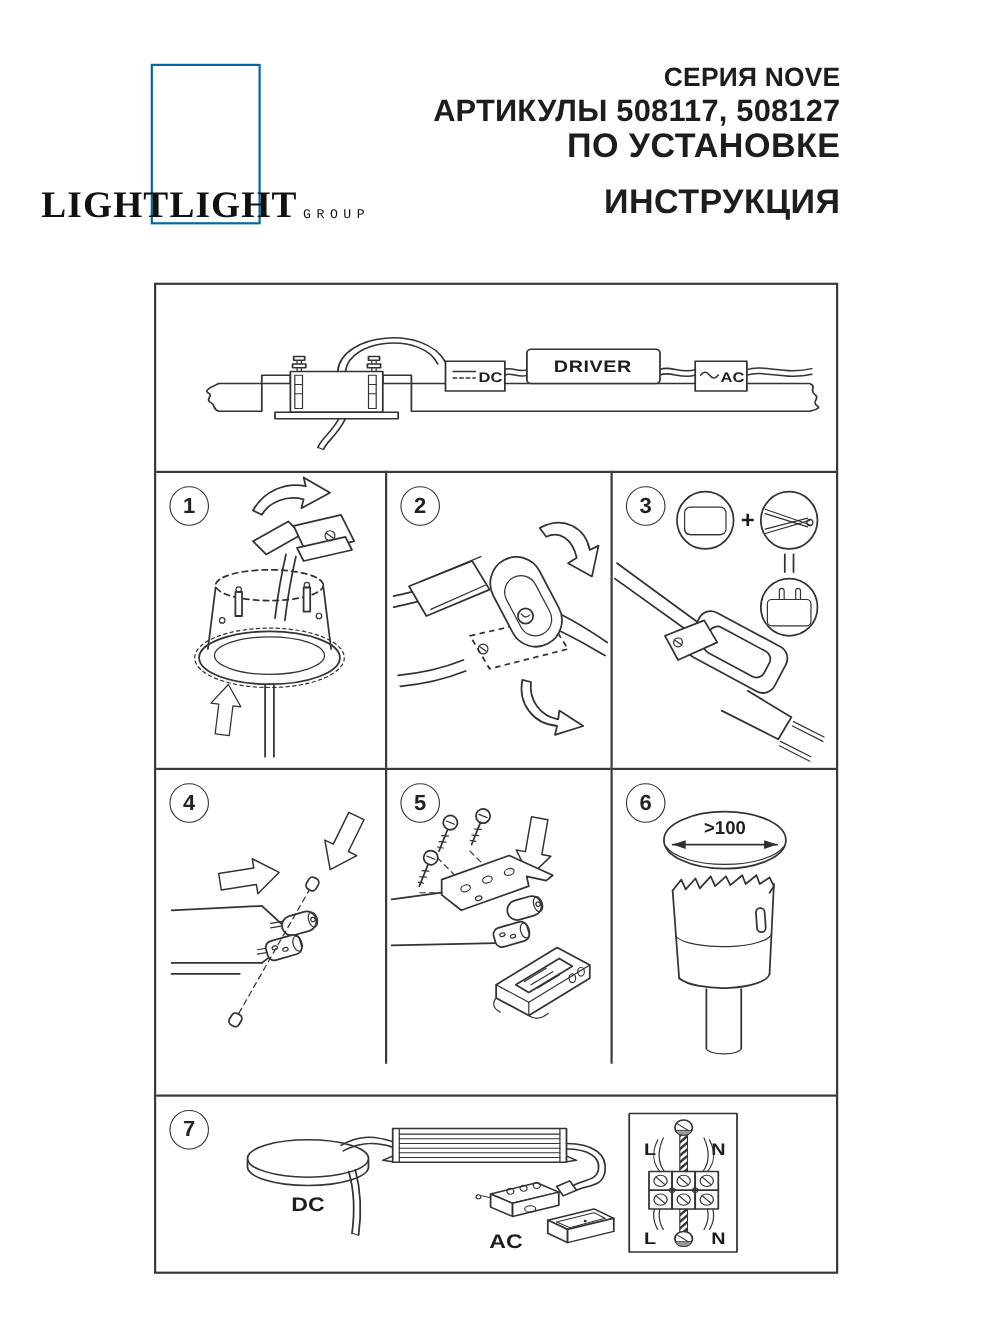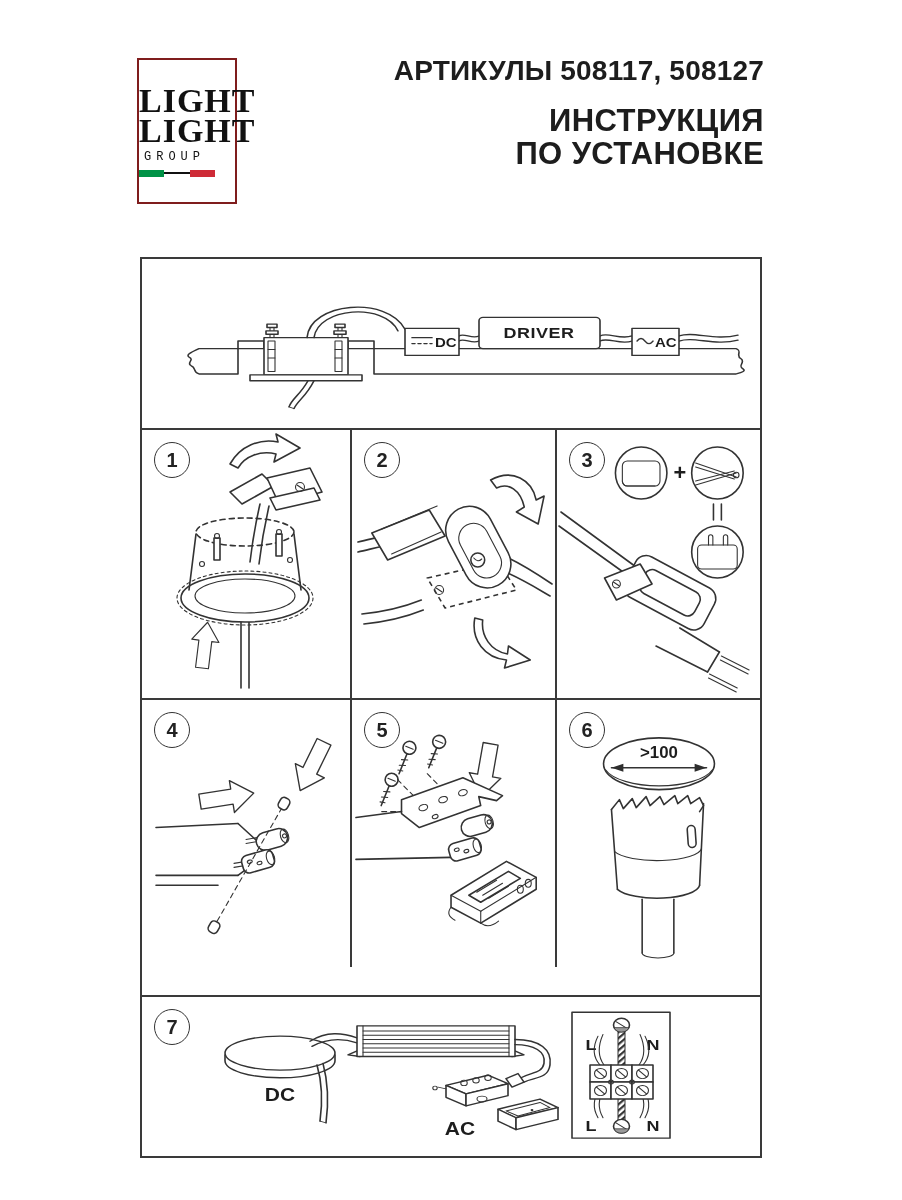--- a/index.html
+++ b/index.html
@@ -1,20 +1,20 @@
 <!DOCTYPE html>
 <html><head>
 <meta charset="utf-8">
 <style>
   html,body{margin:0;padding:0;background:#ffffff;}
   body{width:902px;height:1200px;position:relative;font-family:"Liberation Sans",sans-serif;color:#1d1d1d;}
 
   
-  .logo-box{position:absolute;left:137px;top:58px;width:100px;height:146px;border:2px solid #7f1d1d;
-            box-sizing:border-box;display:flex;flex-direction:column;align-items:flex-start;justify-content:center;}
+  .logo-box{position:absolute;left:137px;top:58px;width:100px;height:146px;border:2px solid #0369a1;
+            box-sizing:border-box;display:flex;flex-direction:row;align-items:flex-end;justify-content:center;}
   .logo-word{font-family:"Liberation Serif",serif;font-weight:bold;font-size:34px;line-height:30px;letter-spacing:1px;color:#111;}
   .logo-group{font-family:Liberation Mono, monospace;font-size:12px;letter-spacing:5px;margin-top:4px;color:#111;margin-left:5px;}
   .logo-flag{width:76px;height:7px;margin-top:6px;display:flex;align-items:center;position:relative;}
   .flag-seg{height:7px;flex:1;}
   .flag-mid{height:2px;background:#111;position:absolute;left:0;right:0;top:2.5px;z-index:0;}
   .flag-seg{position:relative;z-index:1;}
   .flag-white{background:transparent;}
 
   .head-text{position:absolute;right:138px;top:56px;width:520px;text-align:right;}
   .head-series{font-weight:bold;font-size:24px;line-height:30px;letter-spacing:0.2px;}
@@ -50,23 +50,24 @@
   <div class="logo-group">GROUP</div>
   <div class="logo-flag">
     <div class="flag-mid"></div>
     <div class="flag-seg" style="background:#009246"></div>
     <div class="flag-seg flag-white"></div>
     <div class="flag-seg" style="background:#ce2b37"></div>
   </div>
 </div>
 
 <div class="head-text">
+  <div class="head-series">СЕРИЯ NOVE</div>
   <div class="head-articles">АРТИКУЛЫ 508117, 508127</div>
+  <div class="head-title" style="margin-top:0">ПО УСТАНОВКЕ</div>
   <div class="head-title">ИНСТРУКЦИЯ</div>
-  <div class="head-title" style="margin-top:0">ПО УСТАНОВКЕ</div>
 </div>
 
 <div class="sheet">
 
   <div class="panel span3">
     <svg viewBox="0 0 618 167" preserveAspectRatio="none">
       <defs>
         <pattern id="stip" width="24" height="24" patternUnits="userSpaceOnUse">
           <circle cx="3" cy="4" r="1.2" fill="#222"></circle>
             <circle cx="12" cy="2" r="0.8" fill="#222"></circle>

